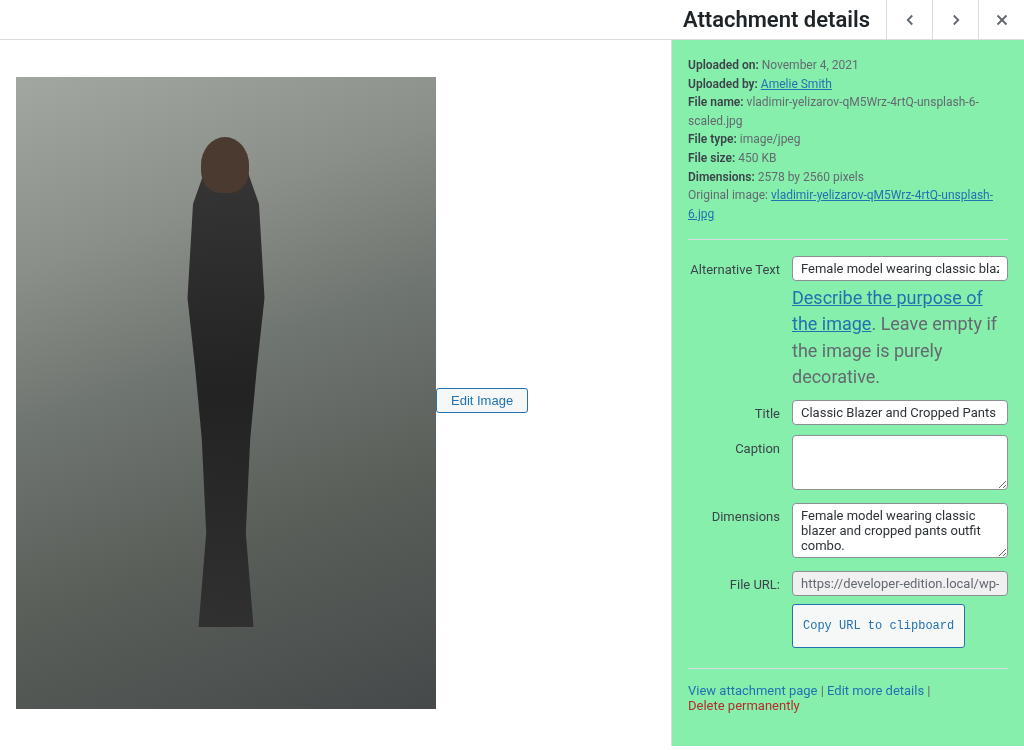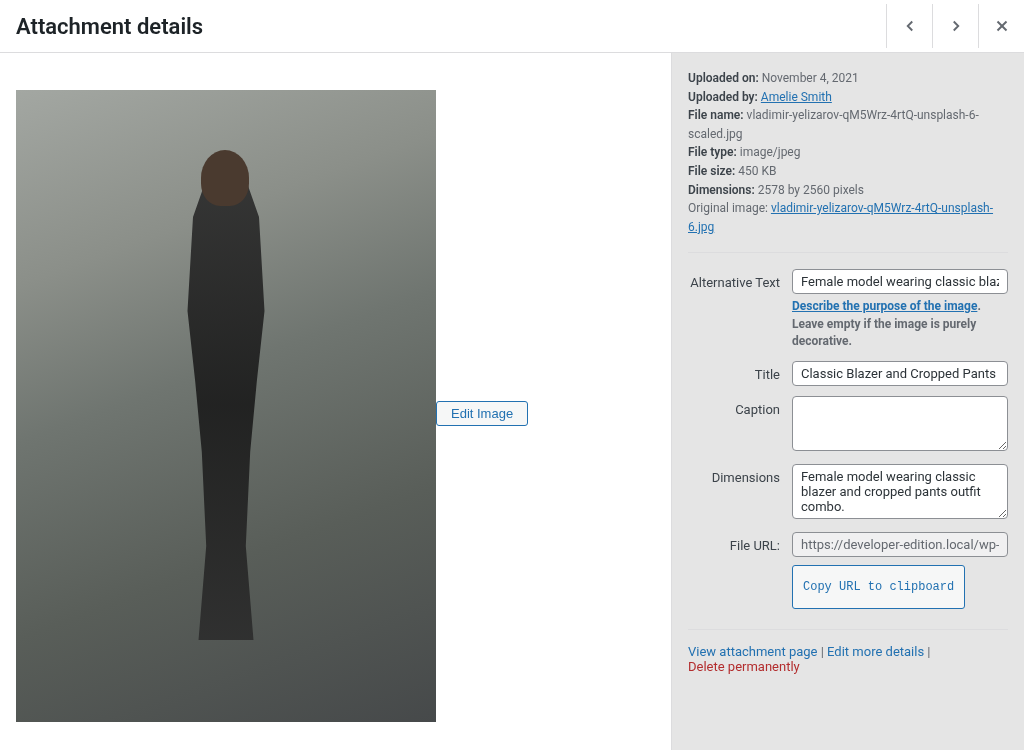--- a/index.html
+++ b/index.html
@@ -9,21 +9,22 @@
     color: #3c434a;
     background: #fff;
     width: 1024px;
     height: 750px;
     overflow: hidden;
   }
   .header {
     display: flex;
     align-items: center;
     border-bottom: 1px solid #dcdcde;
-    height: 53px;
+    height: 40px;
+    text-align: right;
   }
   .header-title {
     flex: 1;
     padding: 0 16px;
     font-size: 22px;
     font-weight: 600;
     color: #1d2327;
   }
   .header-btns {
     display: flex;
@@ -82,21 +83,21 @@
     padding: 4px 14px;
     border: 1px solid #2271b1;
     border-radius: 3px;
     background: #f6f7f7;
     color: #2271b1;
     font-size: 13px;
     cursor: pointer;
   }
   .sidebar {
     width: 352px;
-    background: #e5e5e5;
+    background: #86efac;
     overflow-y: auto;
   }
   .details {
     padding: 16px;
     font-size: 12px;
     line-height: 1.55;
     color: #646970;
   }
   .details strong { color: #3c434a; font-weight: 600; }
   .details a { color: #2271b1; text-decoration: underline; }
@@ -132,25 +133,24 @@
     font-family: inherit;
     background: #fff;
     color: #2c3338;
   }
   .setting-field input[readonly] {
     background: #f0f0f1;
     color: #646970;
   }
   .setting-field textarea { resize: vertical; }
   .help-text {
-    font-size: 12px;
+    font-size: 18px;
     color: #646970;
     margin-top: 4px;
     line-height: 1.45;
-    font-weight: bold;
   }
   .help-text a { color: #2271b1; text-decoration: underline; }
   .copy-btn {
     margin-top: 8px;
     padding: 14px 10px;
     border: 1px solid #2271b1;
     border-radius: 3px;
     background: #f6f7f7;
     color: #2271b1;
     font-size: 12px;

